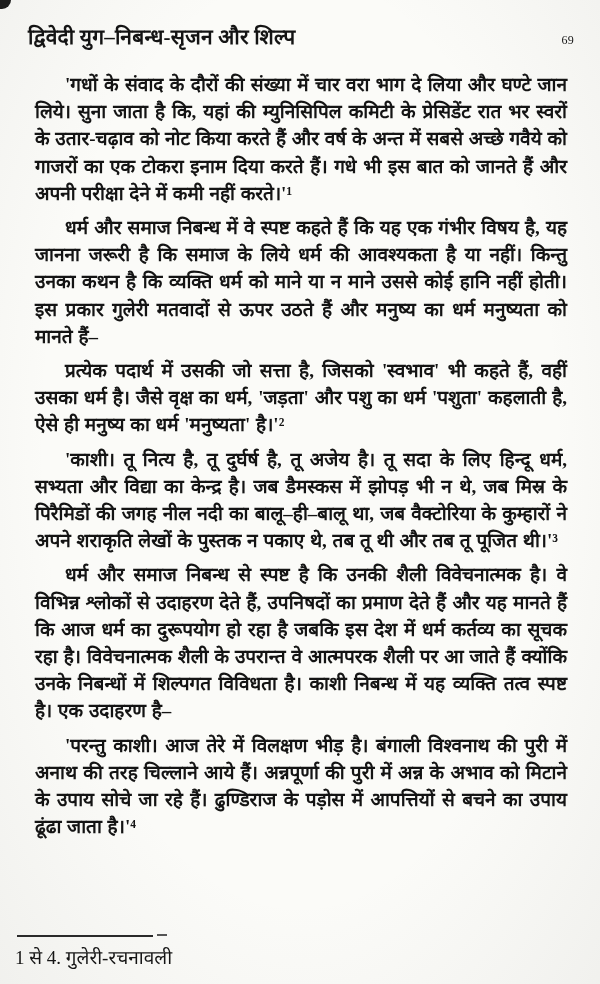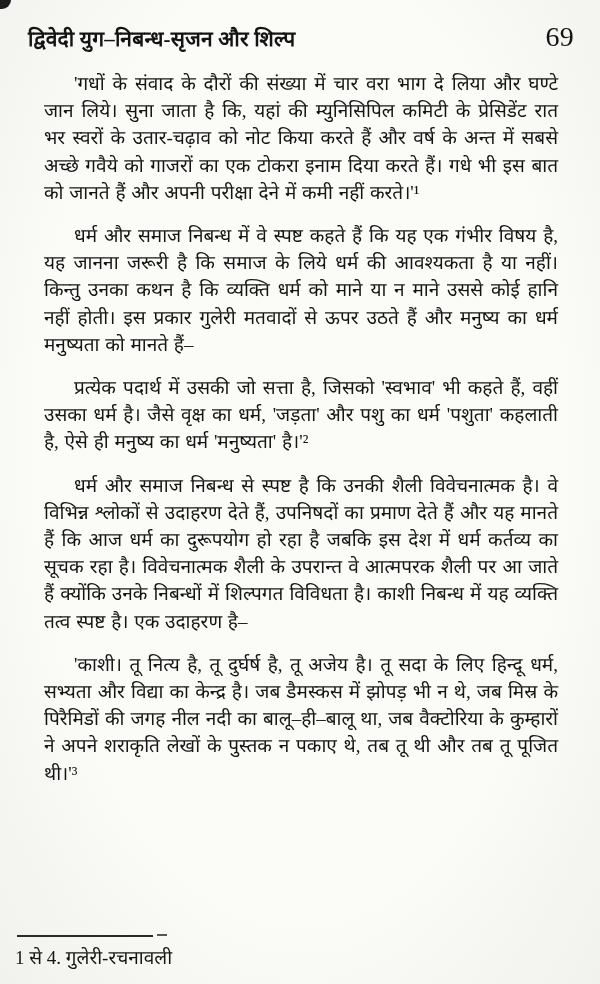--- a/index.html
+++ b/index.html
@@ -40,32 +40,33 @@
     align-items: baseline;
     font-size: 21px;
     line-height: 26px;
     margin-bottom: 18px;
     letter-spacing: 0.2px;
   }
   .running-header .title {
     font-weight: 600;
   }
   .running-header .page-number {
-    font-size: 28px;
+    font-size: 12px;
     font-family: "Liberation Serif", "DejaVu Serif", serif;
   }
   .content {
     font-size: 19px;
     line-height: 27.2px;
     text-align: justify;
     word-spacing: 1px;
   }
   .content p {
-    margin: 16px;
+    margin: 7px;
     text-indent: 30px;
+    font-weight: bold;
   }
   .footnote-block {
     position: absolute;
     left: 15px;
     bottom: 14px;
     width: 546px;
   }
   .footnote-rule {
     width: 136px;
     height: 0;
@@ -94,22 +95,23 @@
 
   <div class="running-header">
     <span class="title">द्विवेदी युग–निबन्ध-सृजन और शिल्प</span>
     <span class="page-number">69</span>
   </div>
 
   <div class="content">
     <p>'गधों के संवाद के दौरों की संख्या में चार वरा भाग दे लिया और घण्टे जान लिये। सुना जाता है कि, यहां की म्युनिसिपिल कमिटी के प्रेसिडेंट रात भर स्वरों के उतार-चढ़ाव को नोट किया करते हैं और वर्ष के अन्त में सबसे अच्छे गवैये को गाजरों का एक टोकरा इनाम दिया करते हैं। गधे भी इस बात को जानते हैं और अपनी परीक्षा देने में कमी नहीं करते।'¹</p>
     <p>धर्म और समाज निबन्ध में वे स्पष्ट कहते हैं कि यह एक गंभीर विषय है, यह जानना जरूरी है कि समाज के लिये धर्म की आवश्यकता है या नहीं। किन्तु उनका कथन है कि व्यक्ति धर्म को माने या न माने उससे कोई हानि नहीं होती। इस प्रकार गुलेरी मतवादों से ऊपर उठते हैं और मनुष्य का धर्म मनुष्यता को मानते हैं–</p>
     <p>प्रत्येक पदार्थ में उसकी जो सत्ता है, जिसको 'स्वभाव' भी कहते हैं, वहीं उसका धर्म है। जैसे वृक्ष का धर्म, 'जड़ता' और पशु का धर्म 'पशुता' कहलाती है, ऐसे ही मनुष्य का धर्म 'मनुष्यता' है।'²</p>
+    <p>'काशी। तू नित्य है, तू दुर्घर्ष है, तू अजेय है। तू सदा के लिए हिन्दू धर्म, सभ्यता और विद्या का केन्द्र है। जब डैमस्कस में झोपड़ भी न थे, जब मिस्र के पिरैमिडों की जगह नील नदी का बालू–ही–बालू था, जब वैक्टोरिया के कुम्हारों ने अपने शराकृति लेखों के पुस्तक न पकाए थे, तब तू थी और तब तू पूजित थी।'³</p>
     <p>धर्म और समाज निबन्ध से स्पष्ट है कि उनकी शैली विवेचनात्मक है। वे विभिन्न श्लोकों से उदाहरण देते हैं, उपनिषदों का प्रमाण देते हैं और यह मानते हैं कि आज धर्म का दुरूपयोग हो रहा है जबकि इस देश में धर्म कर्तव्य का सूचक रहा है। विवेचनात्मक शैली के उपरान्त वे आत्मपरक शैली पर आ जाते हैं क्योंकि उनके निबन्धों में शिल्पगत विविधता है। काशी निबन्ध में यह व्यक्ति तत्व स्पष्ट है। एक उदाहरण है–</p>
-    <p>'काशी। तू नित्य है, तू दुर्घर्ष है, तू अजेय है। तू सदा के लिए हिन्दू धर्म, सभ्यता और विद्या का केन्द्र है। जब डैमस्कस में झोपड़ भी न थे, जब मिस्र के पिरैमिडों की जगह नील नदी का बालू–ही–बालू था, जब वैक्टोरिया के कुम्हारों ने अपने शराकृति लेखों के पुस्तक न पकाए थे, तब तू थी और तब तू पूजित थी।'³</p>
+    <p>'परन्तु काशी। आज तेरे में विलक्षण भीड़ है। बंगाली विश्वनाथ की पुरी में अनाथ की तरह चिल्लाने आये हैं। अन्नपूर्णा की पुरी में अन्न के अभाव को मिटाने के उपाय सोचे जा रहे हैं। ढुण्डिराज के पड़ोस में आपत्तियों से बचने का उपाय ढूंढा जाता है।'⁴</p>
   </div>
 
   <div class="footnote-block">
     <hr class="footnote-rule">
     <span class="footnote-dash"></span>
     <div class="footnote-text">1 से 4.  गुलेरी-रचनावली</div>
   </div>
 </div>
 
 </body></html>

